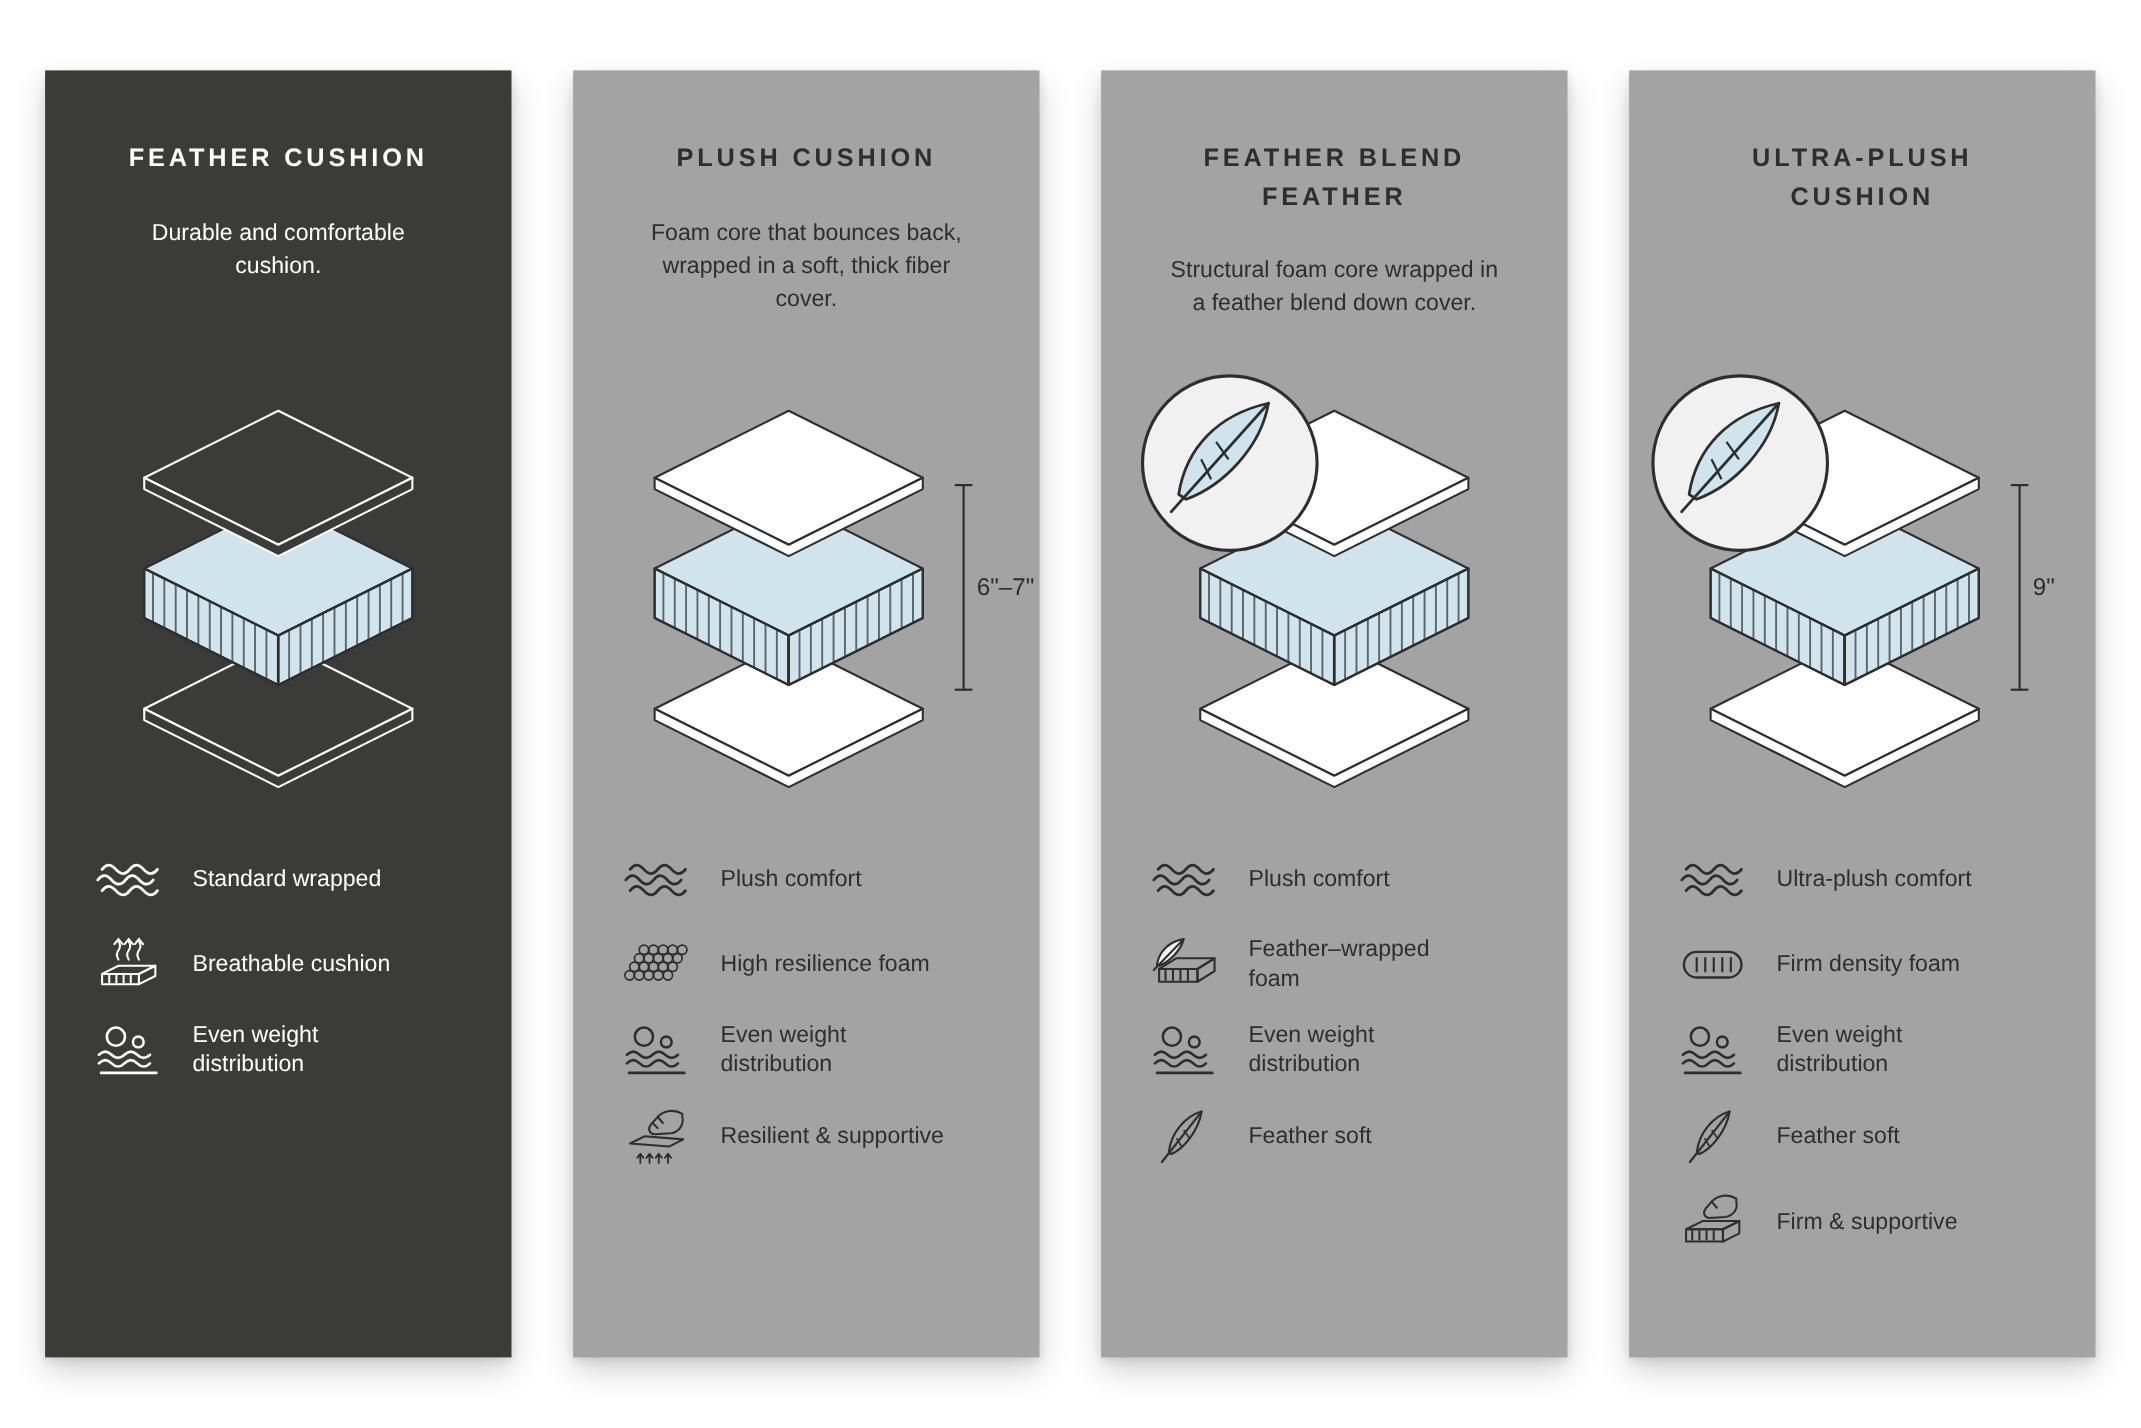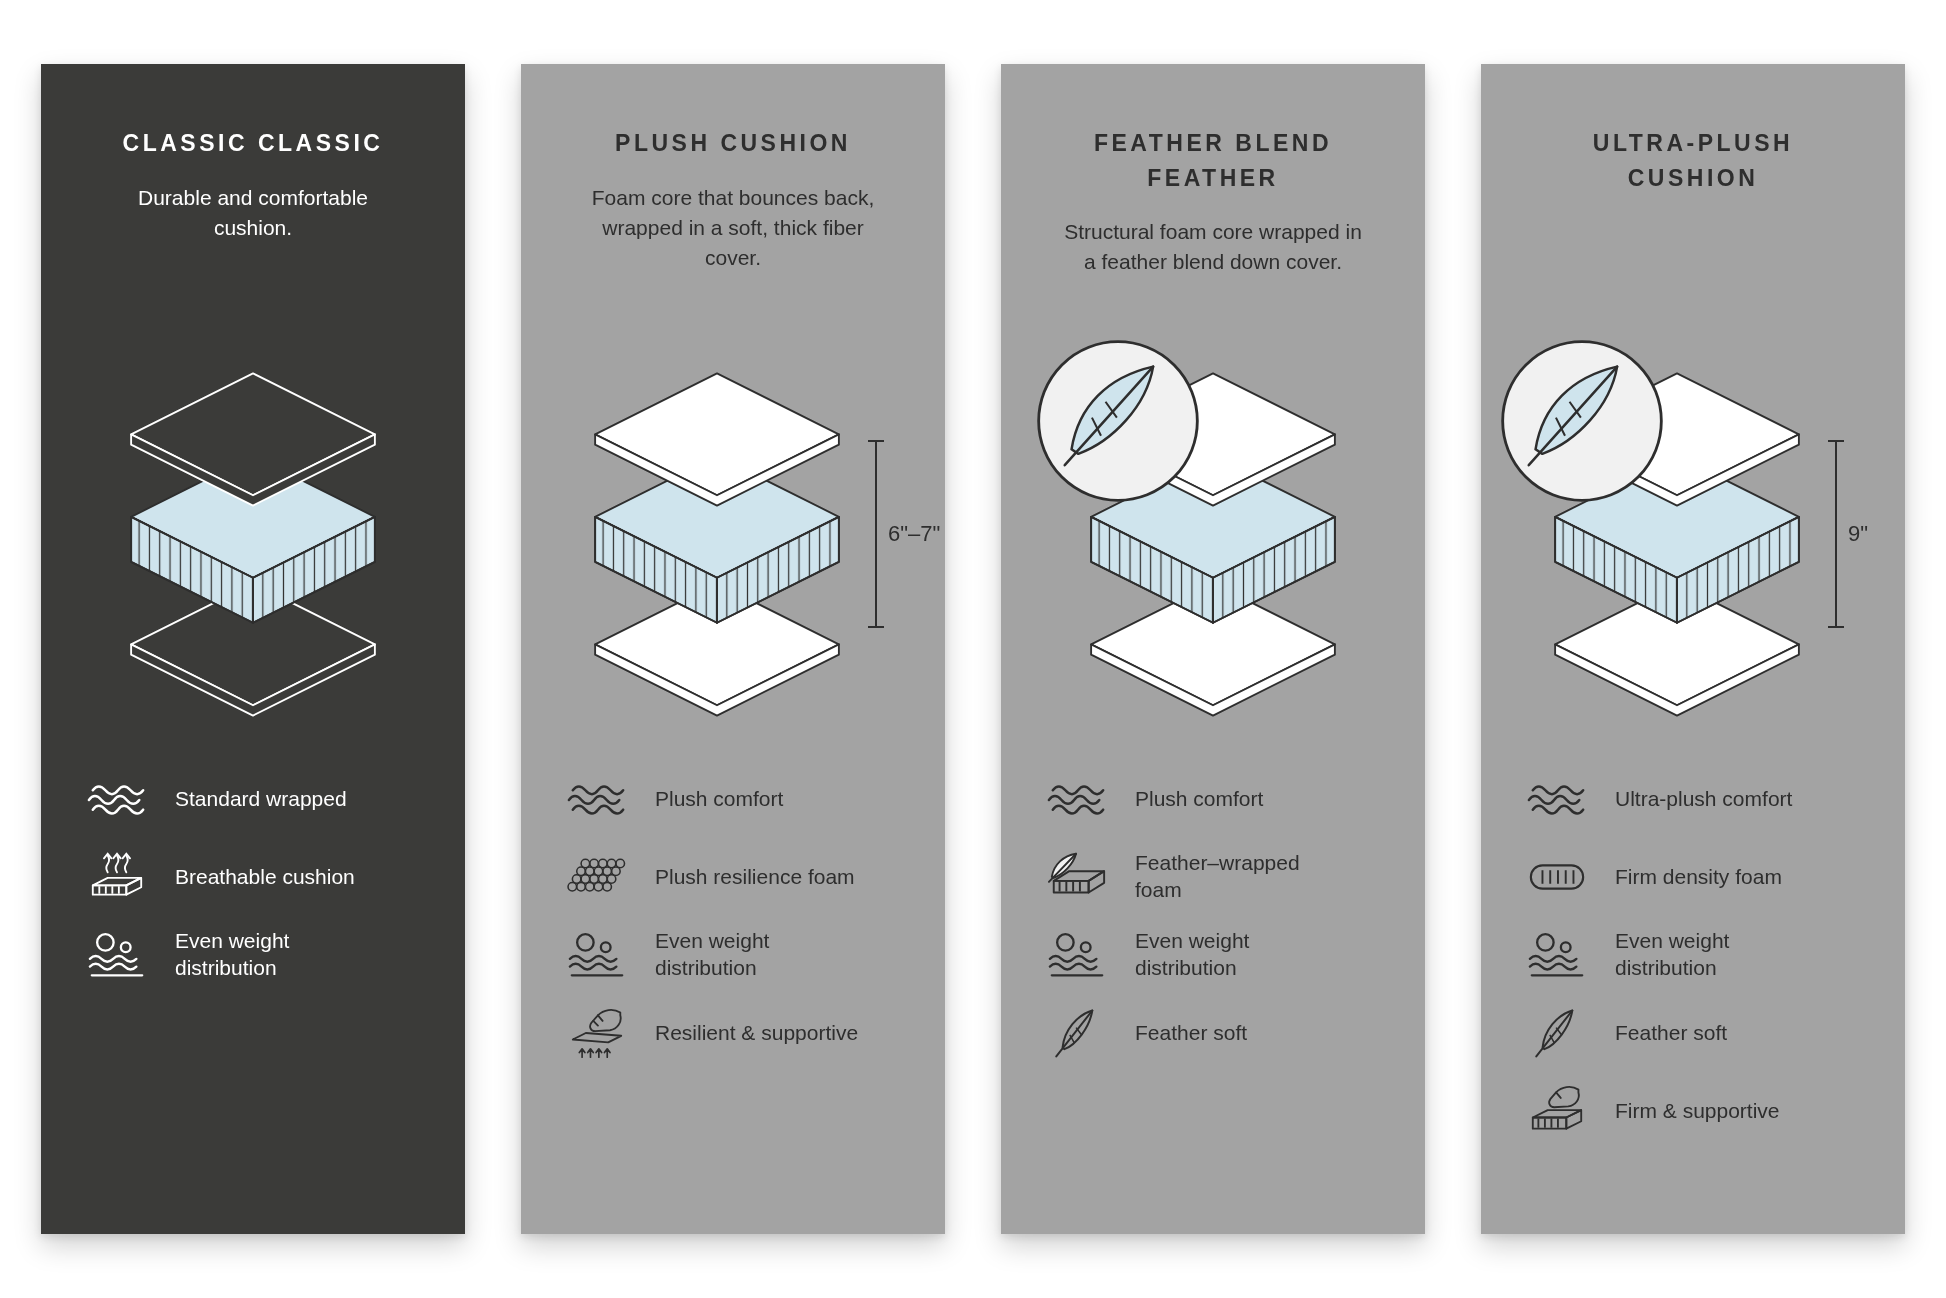--- a/index.html
+++ b/index.html
@@ -43,21 +43,21 @@
     line-height:1.5;
     text-align:center;
     max-width:310px;
     margin:0 auto;
   }
   .panel-desc{
     font-size:21px;
     line-height:1.45;
     text-align:center;
     max-width:310px;
-    margin:22px auto 0 auto;
+    margin:36px auto 0 auto;
   }
   .panel--dark .panel-desc{max-width:250px;}
 
   .diagram-zone{
     height:420px;
     display:flex;
     align-items:center;
     justify-content:center;
   }
   .diagram-wrap{position:relative;width:300px;height:368px;}
@@ -248,21 +248,21 @@
         <path d="M12 37 V47 M19 37 V47 M26 37 V47 M33 37 V47"></path>
       </g>
     </symbol>
   </defs>
 </svg>
 
 <div class="board">
 
   <section class="panel panel--dark">
     <div class="panel-head">
-      <h2 class="panel-title">CLASSIC CLASSIC</h2>
+      <h2 class="panel-title">FEATHER CUSHION</h2>
       <p class="panel-desc">Durable and comfortable cushion.</p>
     </div>
     <div class="diagram-zone">
       <div class="diagram-wrap">
         <svg class="cushion-svg" viewBox="0 0 320 392">
             <use href="#sym-cushion"></use>
           </svg>
       </div>
     </div>
     <div class="features">
@@ -317,21 +317,21 @@
             </svg>
           </span>
         <span class="feature-label">Plush comfort</span>
       </div>
       <div class="feature">
         <span class="feature-icon">
             <svg class="fi" viewBox="0 0 64 44">
               <use href="#sym-honeycomb"></use>
             </svg>
           </span>
-        <span class="feature-label">Plush resilience foam</span>
+        <span class="feature-label">High resilience foam</span>
       </div>
       <div class="feature">
         <span class="feature-icon">
             <svg class="fi" viewBox="0 0 64 52">
               <use href="#sym-weight"></use>
             </svg>
           </span>
         <span class="feature-label">Even weight distribution</span>
       </div>
       <div class="feature">

